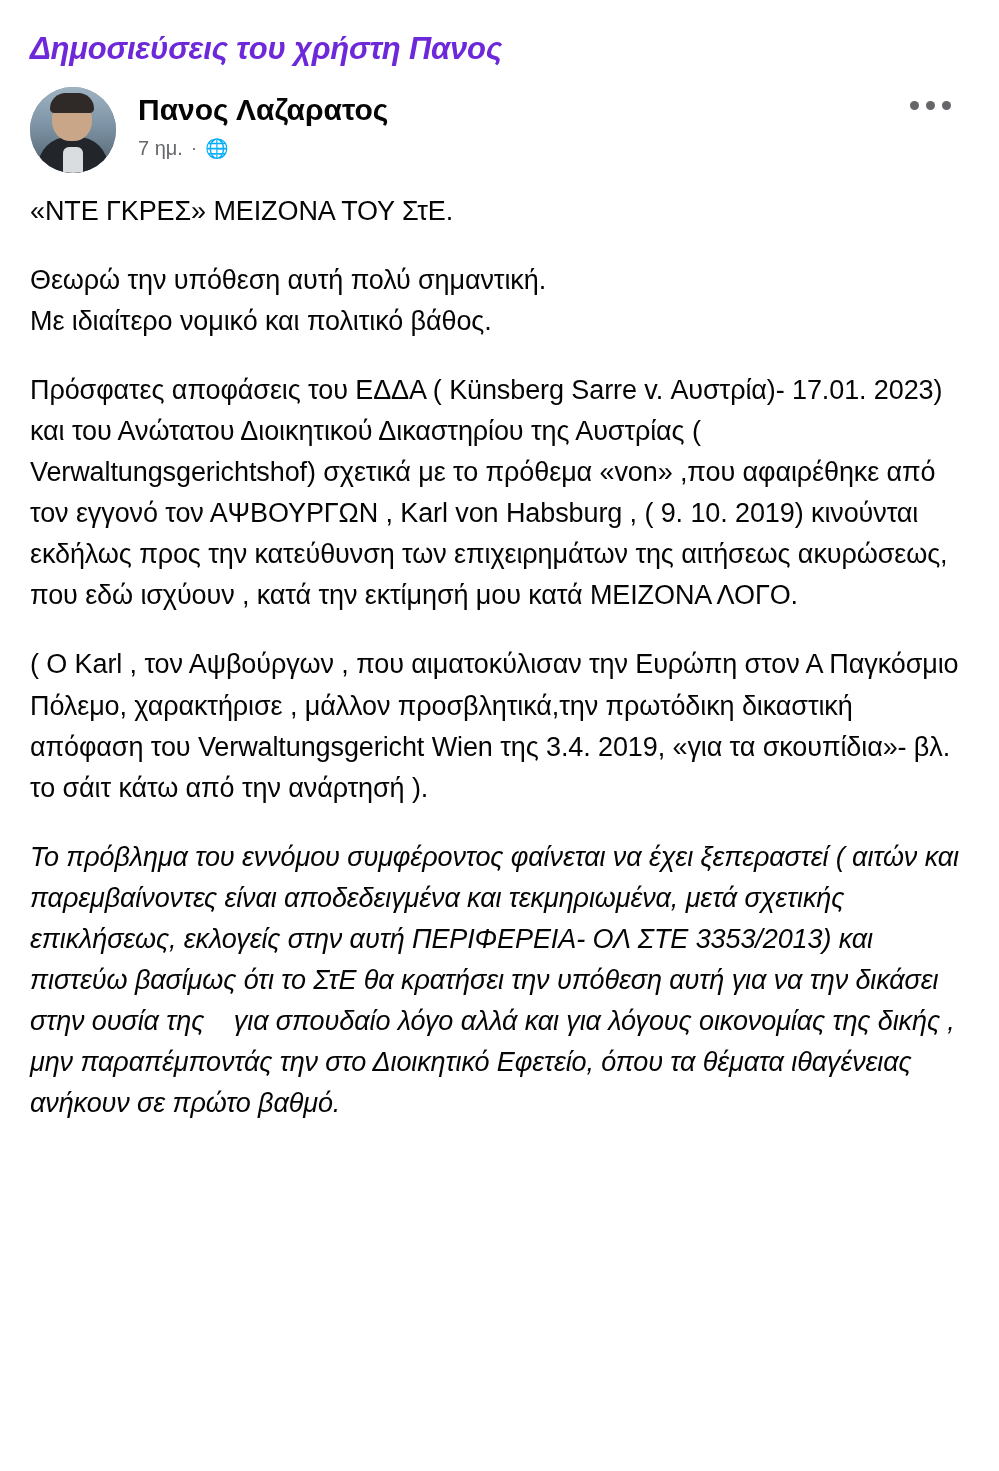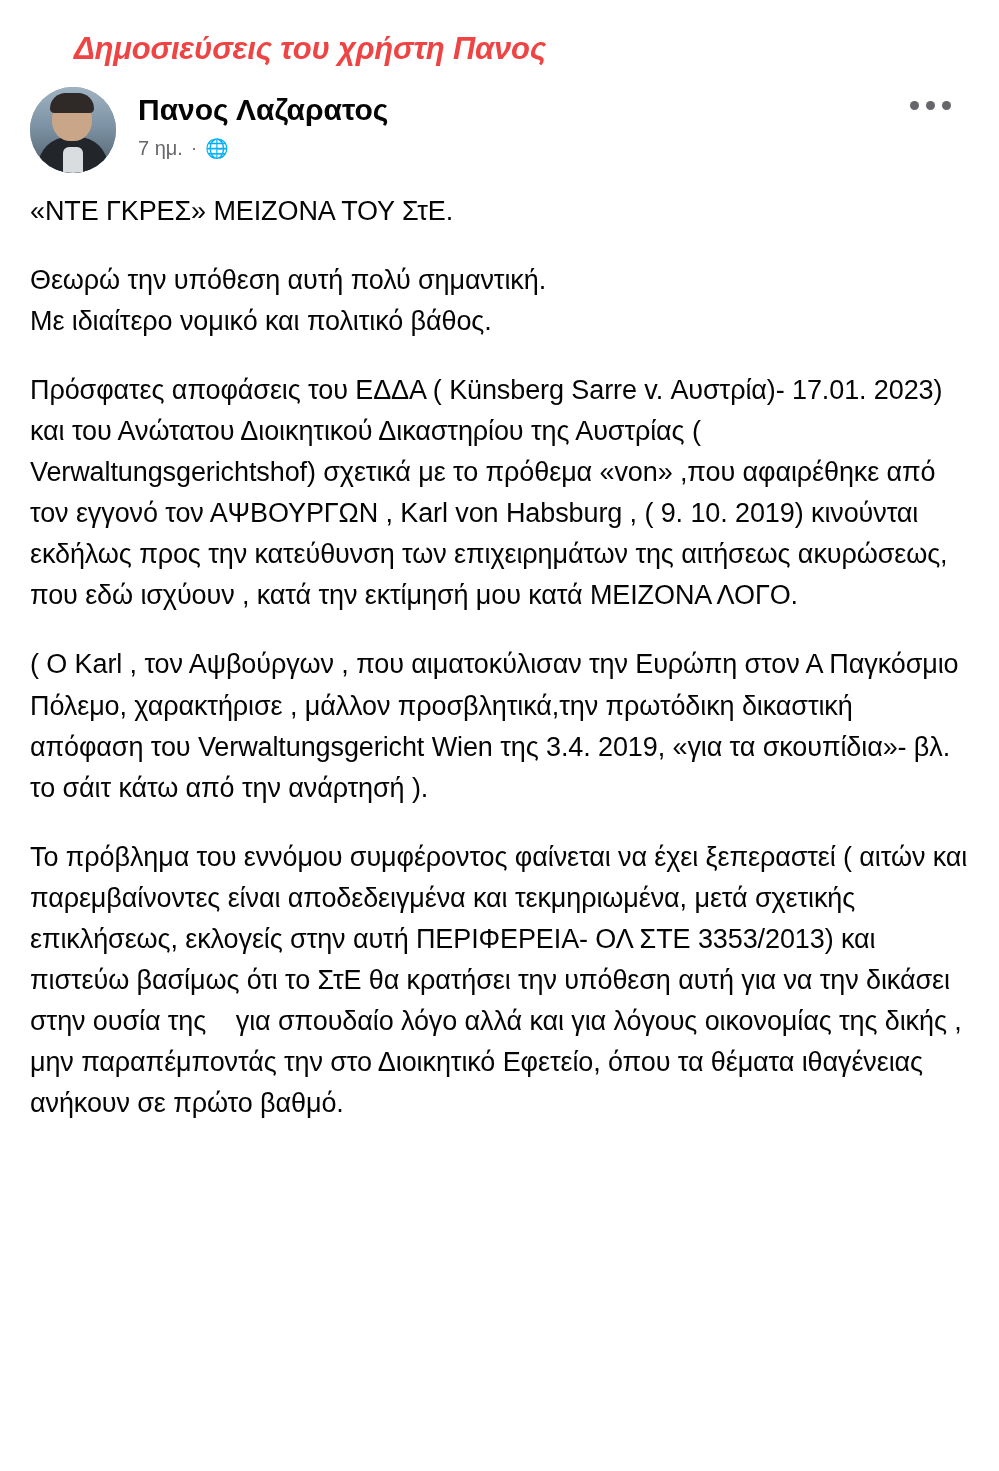--- a/index.html
+++ b/index.html
@@ -20,24 +20,23 @@
     height: 1471px;
     background: #ffffff;
     box-sizing: border-box;
     padding: 0 24px;
   }
   .page-title {
     font-size: 31px;
     font-weight: bold;
     font-style: italic;
     letter-spacing: -0.2px;
-    color: #ef4444;
+    color: #6d28d9;
     padding: 30px 0 10px 6px;
     line-height: 1.2;
-    margin-left: 44px;
   }
 
   .post {
     position: relative;
     padding: 0 2px;
   }
 
   .post-header {
     display: flex;
     align-items: flex-start;
@@ -153,20 +152,21 @@
     line-height: 1.52;
     color: #050505;
     letter-spacing: -0.1px;
   }
   .post-body p {
     margin: 0 0 28px 0;
     white-space: pre-wrap;
   }
   .post-body p:last-child {
     margin-bottom: 12px;
+    font-style: italic;
   }
 </style>
 </head>
 <body>
 
 <div class="page">
 
   <div class="page-title">Δημοσιεύσεις του χρήστη Πανος</div>
 
   <div class="post">

